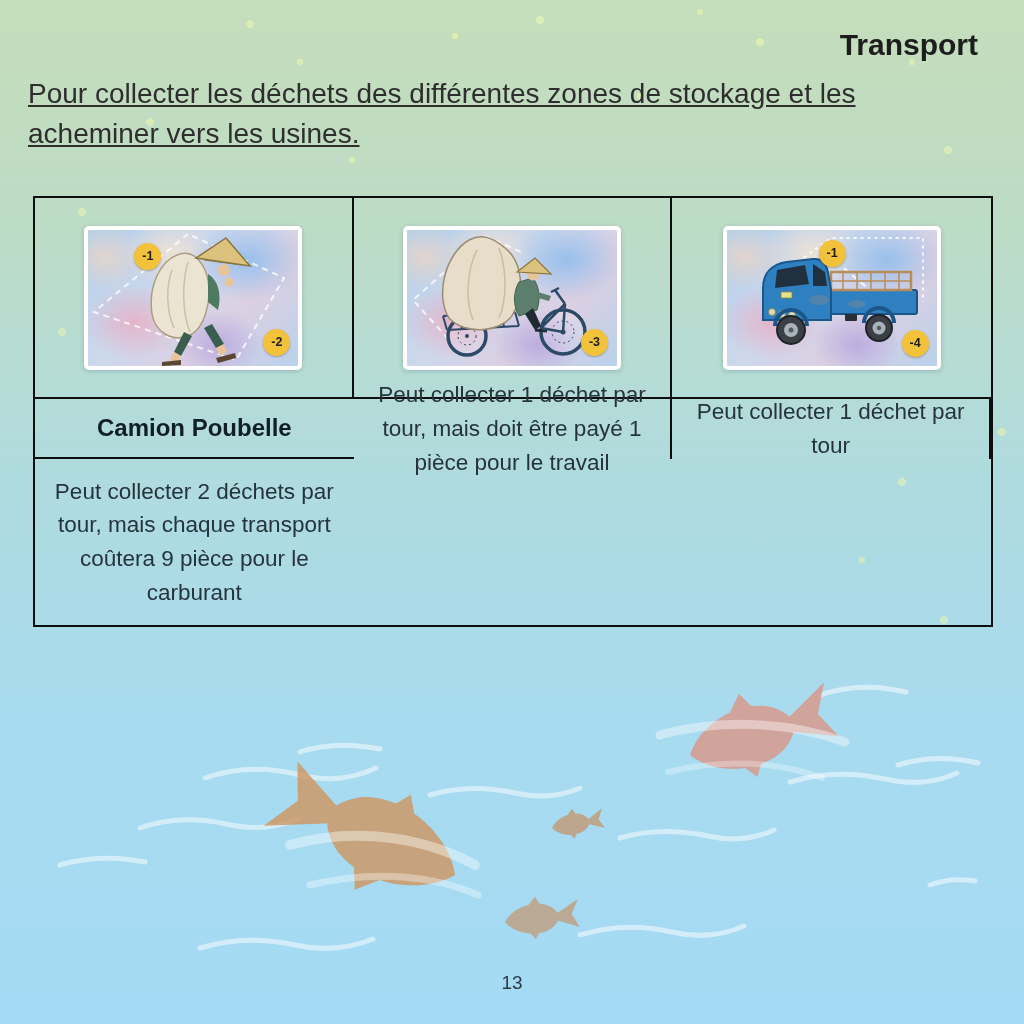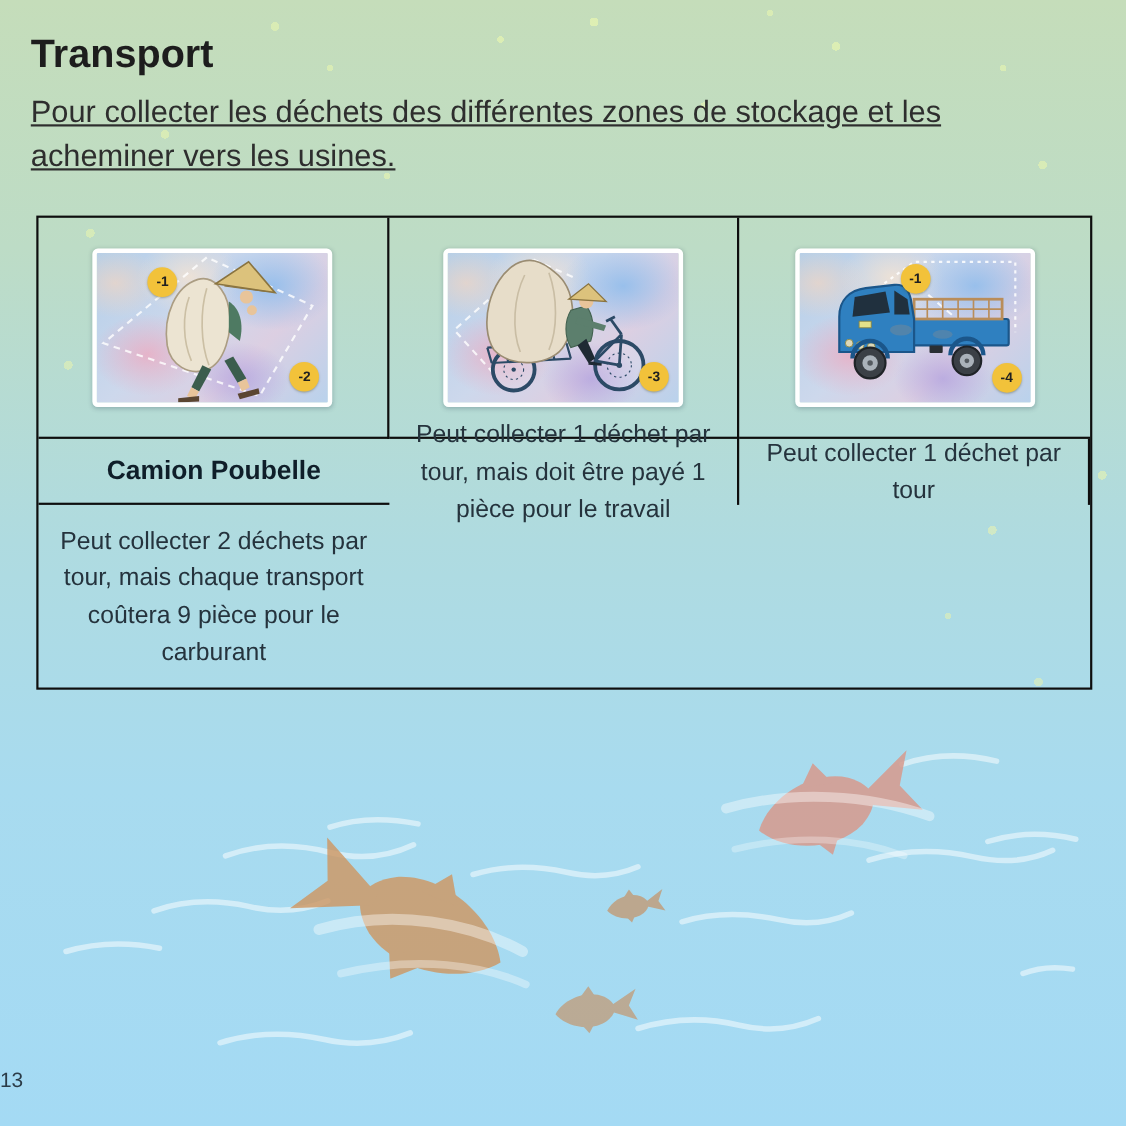--- a/index.html
+++ b/index.html
@@ -21,21 +21,21 @@
       radial-gradient(circle 4px at 1002px 432px,rgba(232,244,176,.6) 99%, transparent 100%),
       radial-gradient(circle 4px at 62px  332px, rgba(232,244,176,.55) 99%, transparent 100%),
       radial-gradient(circle 4px at 250px 24px,  rgba(226,242,178,.7) 99%, transparent 100%),
       radial-gradient(circle 3px at 700px 12px,  rgba(226,242,178,.7) 99%, transparent 100%),
       radial-gradient(circle 4px at 902px 482px, rgba(236,244,176,.55) 99%, transparent 100%),
       radial-gradient(circle 4px at 944px 620px, rgba(236,244,170,.5) 99%, transparent 100%),
       radial-gradient(circle 3px at 862px 560px, rgba(236,244,170,.5) 99%, transparent 100%),
       linear-gradient(180deg,#c5ddba 0%,#bddcc6 22%,#afdbe0 48%,#a8dbef 70%,#a4daf4 100%);
   }
   .header{position:absolute;left:28px;top:28px;width:950px;}
-  .title{margin:0 0 12px 0;font-size:36px;font-weight:700;color:#1d1d1d;}
+  .title{margin:0 0 12px 0;font-size:30px;font-weight:700;color:#1d1d1d;text-align:right;}
   .intro{margin:0;font-size:28px;line-height:1.42;color:#2e2e2e;max-width:920px;text-decoration:underline;}
 
   .transport-table{
     position:absolute;left:33px;top:196px;width:960px;box-sizing:border-box;
     border:2px solid #0e0e0e;
     display:grid;grid-template-columns:1fr 1fr 1fr;grid-template-rows:201px 60px 166px;
   }
   .cell{box-sizing:border-box;display:flex;align-items:center;justify-content:center;}
   .cell.br{border-right:2px solid #0e0e0e;}
   .cell.bb{border-bottom:2px solid #0e0e0e;}
@@ -61,21 +61,21 @@
     box-shadow:0 1px 2px rgba(60,60,20,.35);z-index:3;
   }
   .b-c1-top{left:46px;top:13px;}
   .b-c1-bot{right:8px;bottom:10px;}
   .b-c2-bot{right:9px;bottom:10px;}
   .b-c3-top{left:92px;top:10px;}
   .b-c3-bot{right:8px;bottom:9px;}
 
   .fish-scene{position:absolute;left:0;top:660px;width:1024px;height:330px;}
   .rip{stroke:#ffffff;stroke-width:5;fill:none;opacity:.5;stroke-linecap:round;}
-  .page-number{position:absolute;left:0;right:0;top:972px;text-align:left;font-size:19px;color:#2b3b47;}
+  .page-number{position:absolute;left:0;right:0;top:972px;text-align:center;font-size:19px;color:#2b3b47;}
 </style>
 </head>
 <body>
 
 <div class="page">
 
   <div class="header">
     <h1 class="title">Transport</h1>
     <p class="intro">Pour collecter les déchets des différentes zones de stockage et les acheminer vers les usines.</p>
   </div>

